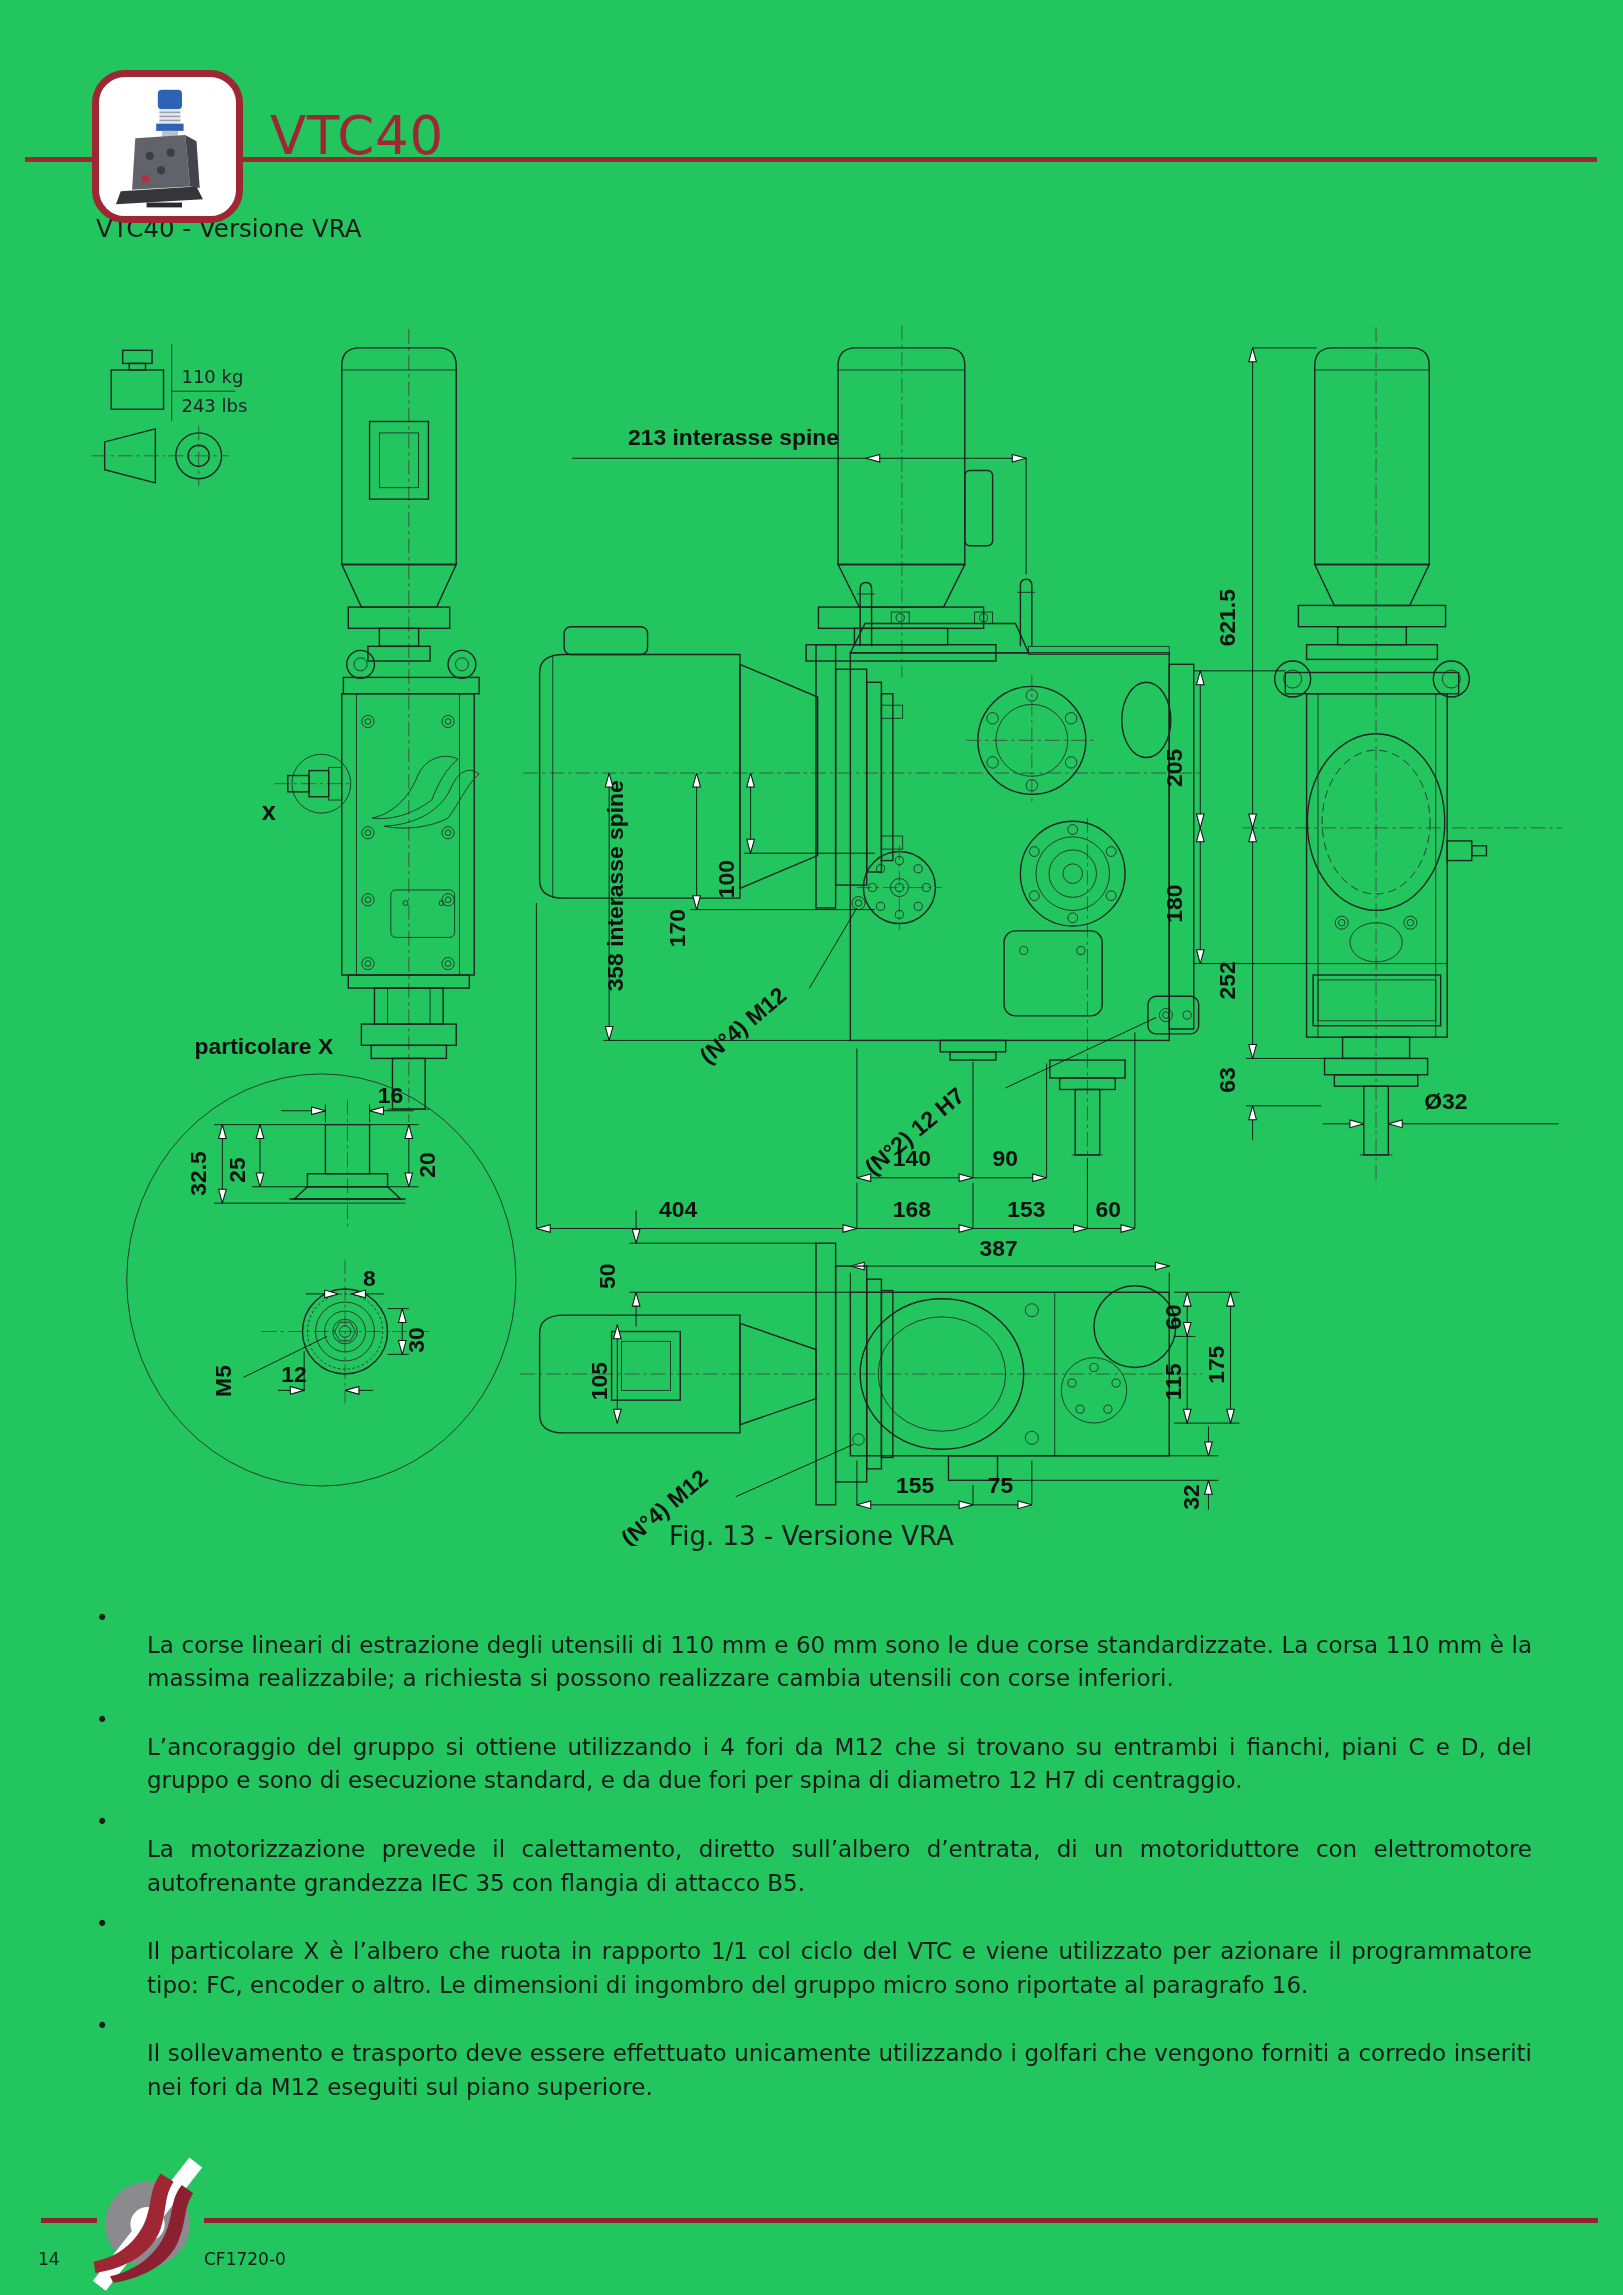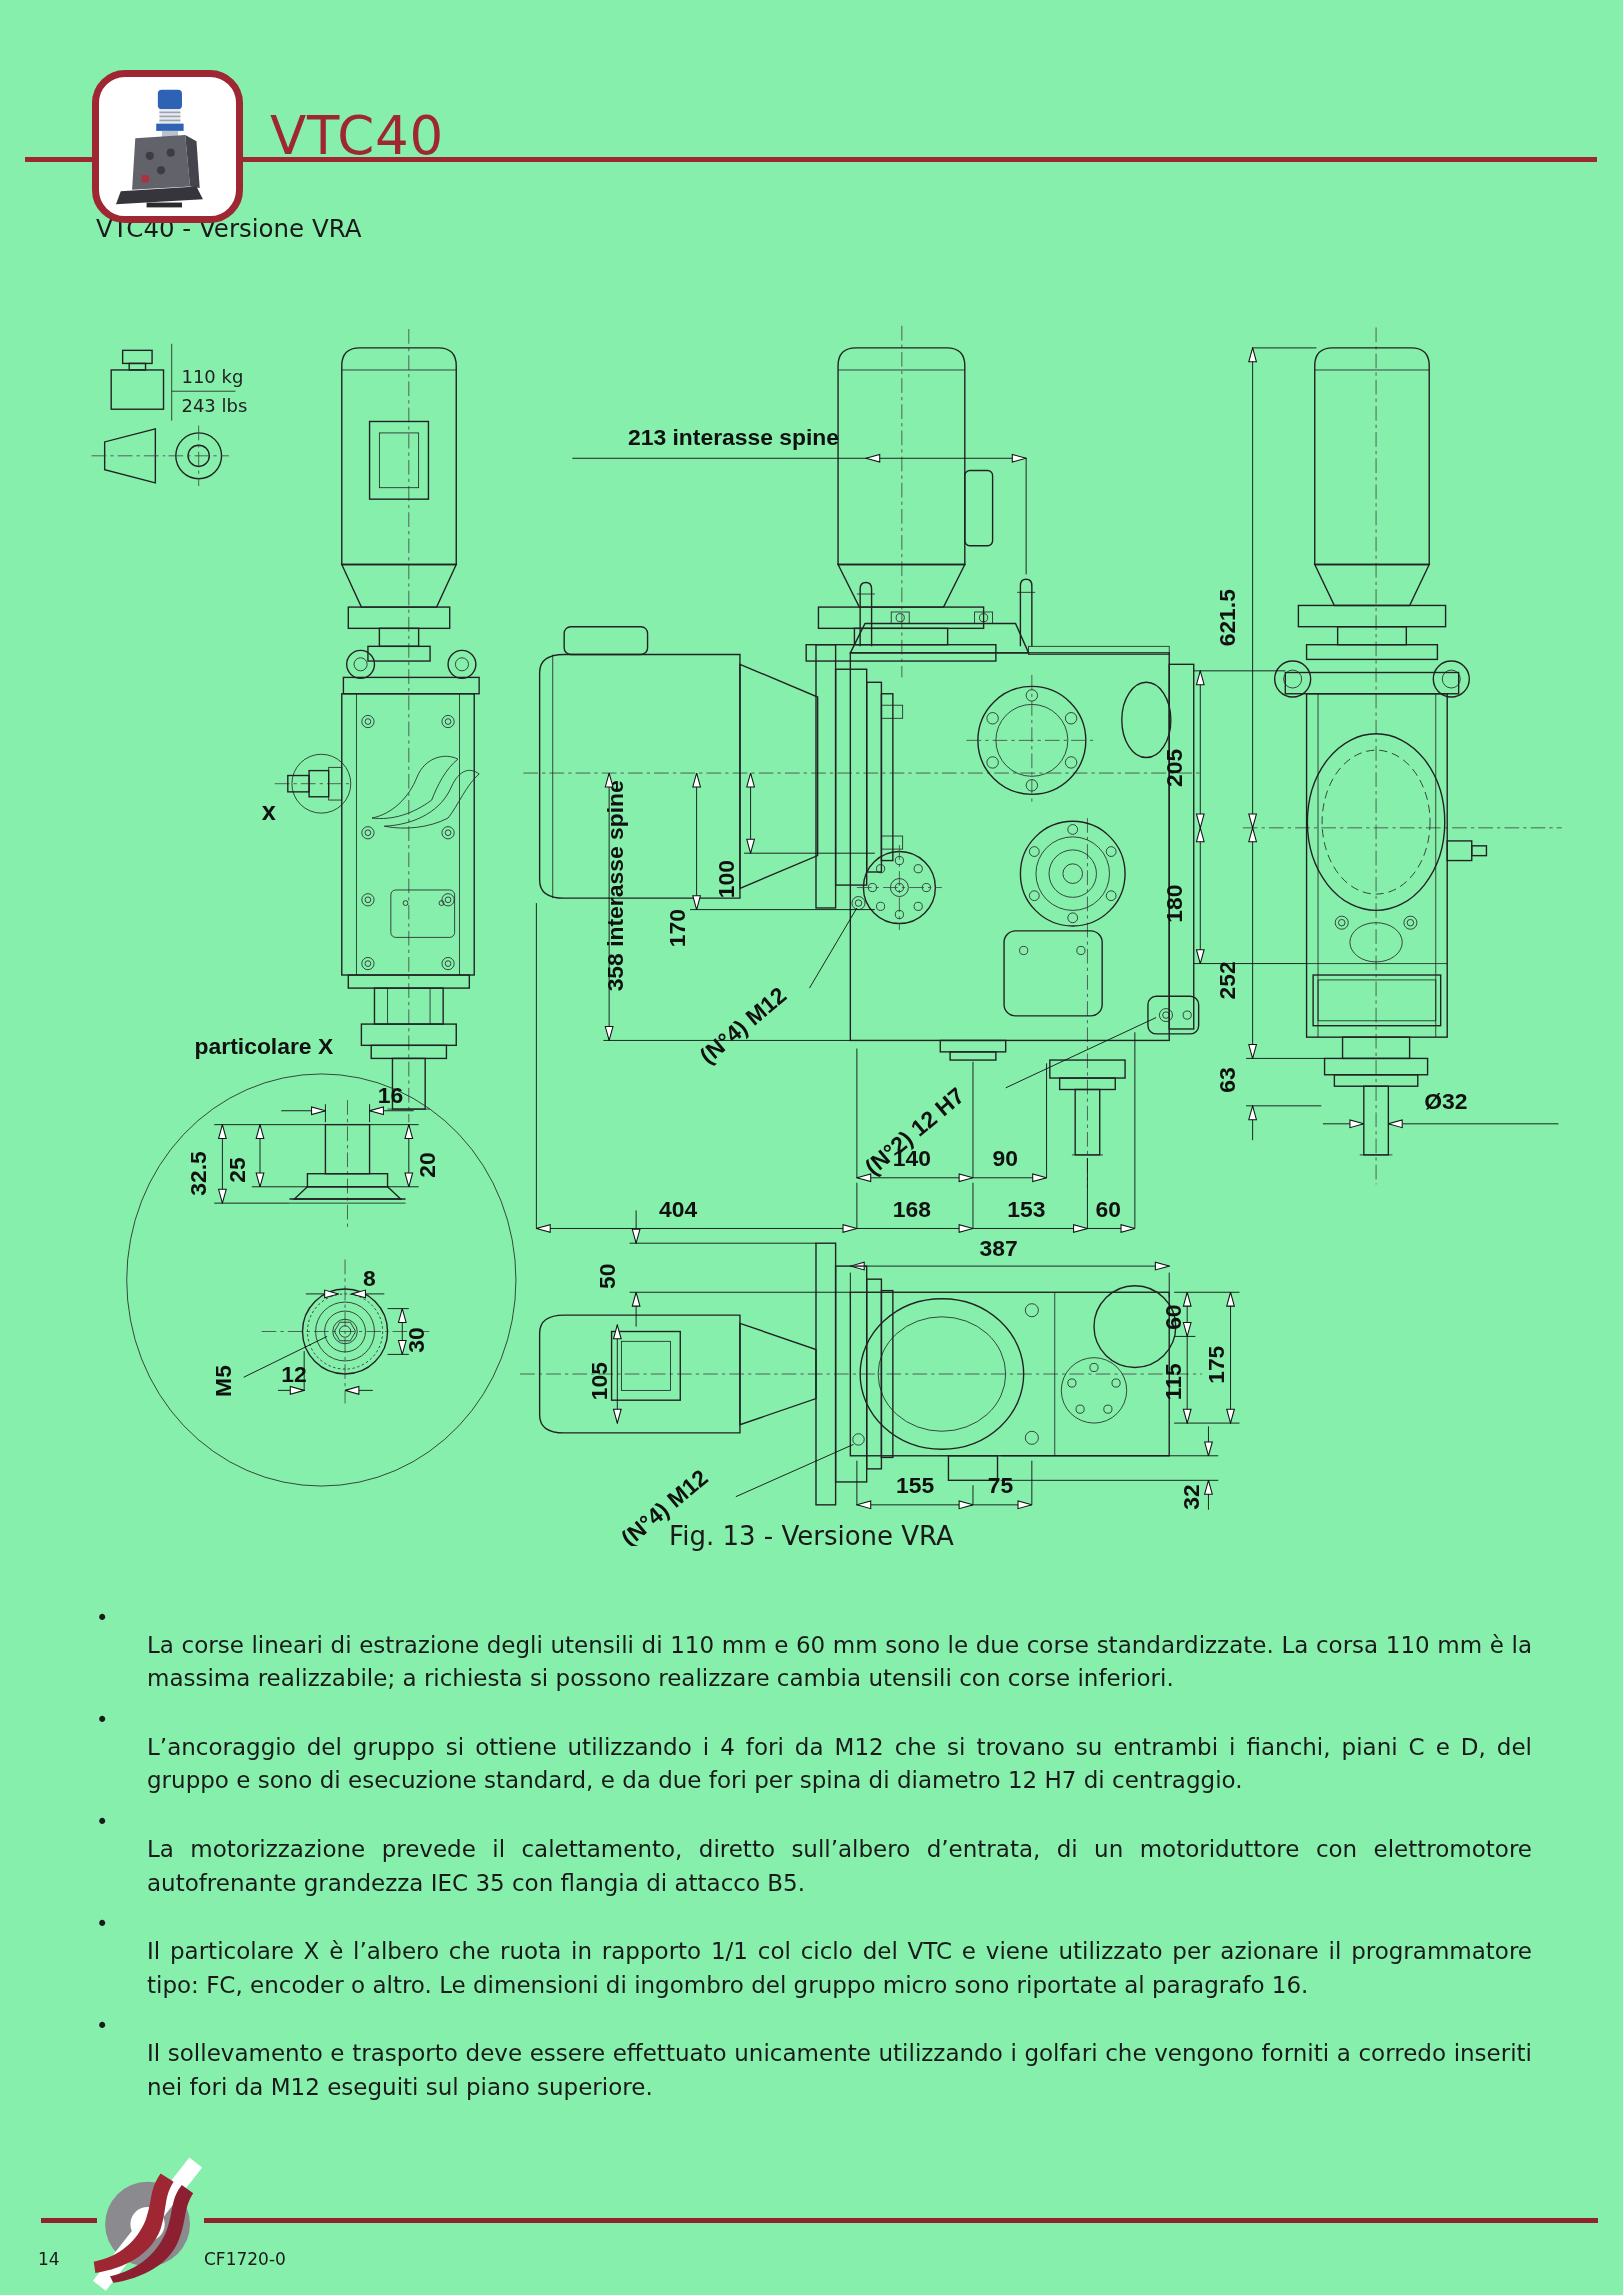--- a/index.html
+++ b/index.html
@@ -1,16 +1,16 @@
 <!DOCTYPE html>
 <html style="font-size:13px"><head>
 <meta charset="utf-8">
 <style>
   html,body{margin:0;padding:0;background:#888;}
-  .page{position:relative;width:1623px;height:2295px;background:#86efac;
+  .page{position:relative;width:1623px;height:2295px;background:#22c55e;
         font-family:"DejaVu Sans",sans-serif;color:#1a1a1a;overflow:hidden;margin:0 auto;}
   .abs{position:absolute;}
   
   .rule{position:absolute;left:24.5px;top:157px;width:1572px;height:4.9px;background:#9E2733;}
   .logo-box{position:absolute;left:92px;top:70px;width:137px;height:139px;background:#fff;
             border:7.4px solid #9E2733;border-radius:33px;z-index:3;display:flex;align-items:center;justify-content:center;}
   .brand{position:absolute;left:270px;top:105px;font-size:53px;color:#9E2733;letter-spacing:0.8px;z-index:2;}
   .h1{position:absolute;left:96px;top:214px;font-size:24.5px;font-weight:normal;}
   
   .caption{position:absolute;left:0;top:1521px;width:1623px;text-align:center;font-size:26px;}

